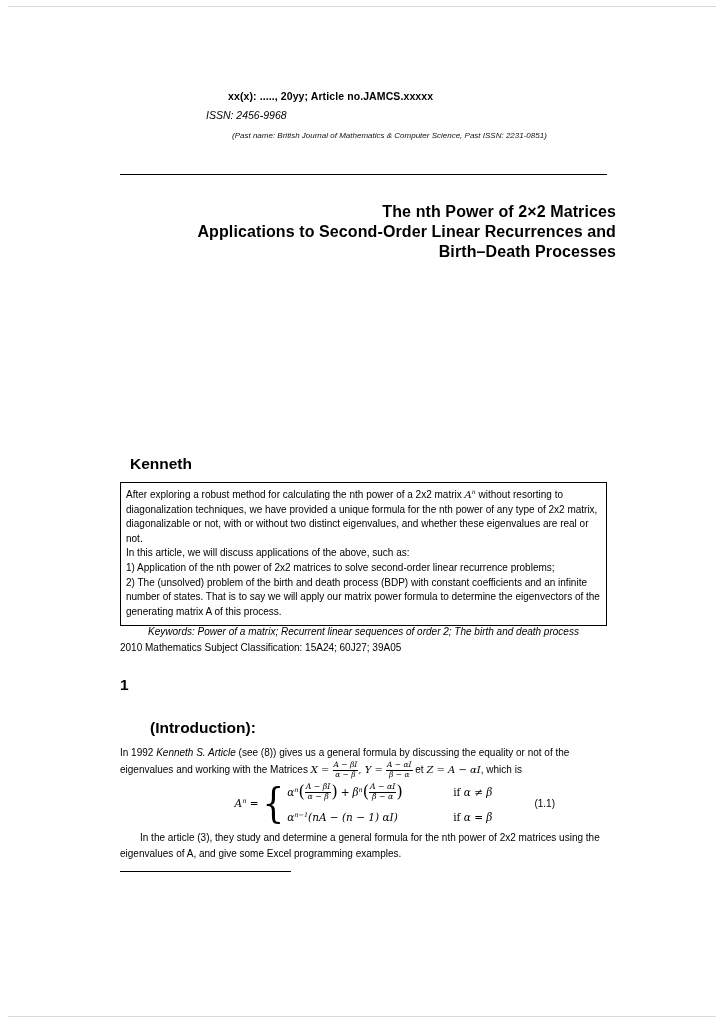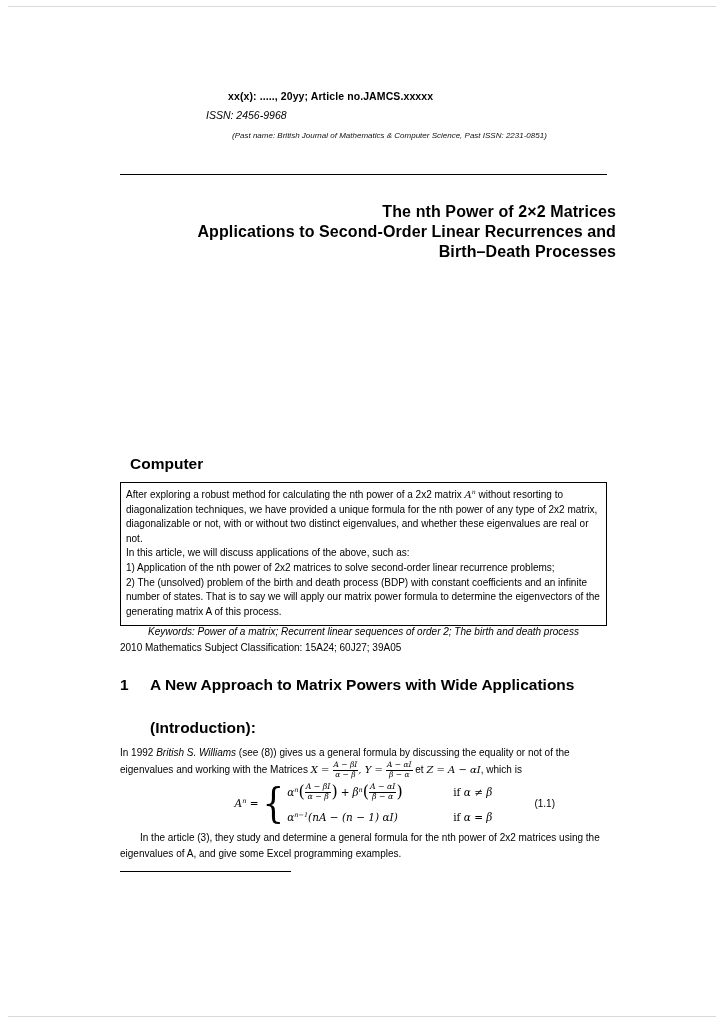--- a/index.html
+++ b/index.html
@@ -92,43 +92,42 @@
 </header>
 
 <div class="hdr-rule"></div>
 
 <div class="title">
   <div>The nth Power of 2×2 Matrices</div>
   <div>Applications to Second-Order Linear Recurrences and</div>
   <div>Birth–Death Processes</div>
 </div>
 
-<div class="abs-heading">Computer</div>
+<div class="abs-heading">Kenneth</div>
 
 <div class="abs-box">
   <p><span>After exploring a robust method for calculating the nth power of a 2x2 matrix </span><span class="math"><span>A</span><sup>n</sup></span><span> without resorting to diagonalization techniques, we have provided a unique formula for the nth power of any type of 2x2 matrix, diagonalizable or not, with or without two distinct eigenvalues, and whether these eigenvalues are real or not.</span></p>
   <p>In this article, we will discuss applications of the above, such as:</p>
   <p>1) Application of the nth power of 2x2 matrices to solve second-order linear recurrence problems;</p>
   <p>2) The (unsolved) problem of the birth and death process (BDP) with constant coefficients and an infinite number of states. That is to say we will apply our matrix power formula to determine the eigenvectors of the generating matrix A of this process.</p>
 </div>
 
 <div class="meta">
   <div class="keywords">Keywords: Power of a matrix; Recurrent linear sequences of order 2; The birth and death process</div>
   <div class="msc">2010 Mathematics Subject Classification: 15A24; 60J27; 39A05</div>
 </div>
 
 <div class="sec">
   <div class="sec-line1">
     <span class="sec-num">1</span>
-    <span class="sec-title">A New Approach to Matrix Powers with Wide Applications</span>
   </div>
   <div class="sec-sub">(Introduction):</div>
 </div>
 
-<p class="intro"><span>In 1992 </span><i>British S. Williams</i><span> (see (8)) gives us a general formula by discussing the equality or not of the eigenvalues and working with the Matrices </span><span class="math"><span>X = </span><span class="frac">
+<p class="intro"><span>In 1992 </span><i>Kenneth S. Article</i><span> (see (8)) gives us a general formula by discussing the equality or not of the eigenvalues and working with the Matrices </span><span class="math"><span>X = </span><span class="frac">
         <span class="fnum">A − βI</span>
         <span class="fden">α − β</span>
       </span><span>, Y = </span><span class="frac">
         <span class="fnum">A − αI</span>
         <span class="fden">β − α</span>
       </span></span><span> et </span><span class="math">Z = A − αI</span><span>, which is</span></p>
 
 <div class="eq">
   <div class="eq-body">
     <span class="math eq-lhs"><span>A</span><sup>n</sup><span class="upright"> = </span></span>

